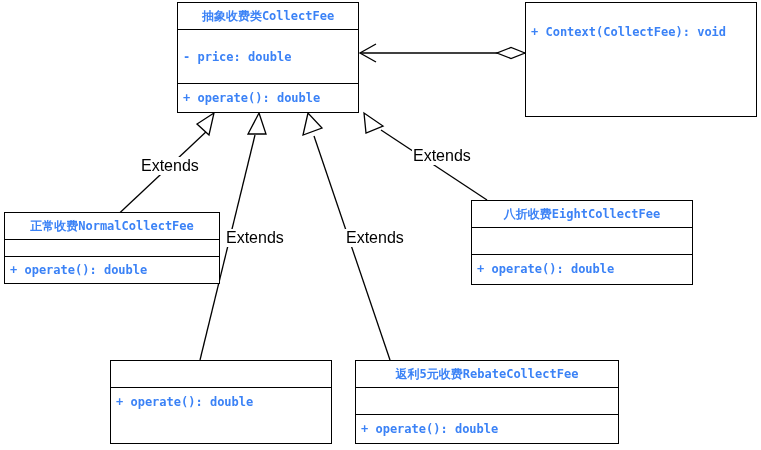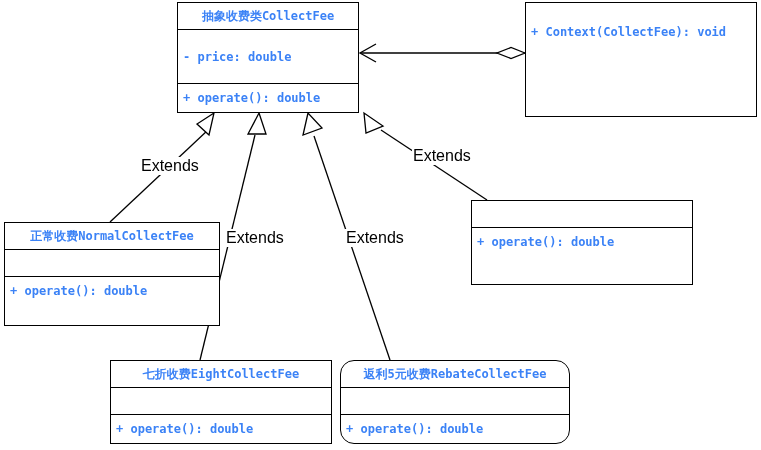--- a/index.html
+++ b/index.html
@@ -78,24 +78,24 @@
     color: #000000;
     background: #ffffff;
     line-height: 1;
     padding: 1px 1px;
     white-space: nowrap;
     z-index: 3;
   }
   
   #cls-collectfee { left: 177px; top: 2px;   width: 182px; height: 111px; }
   #cls-context    { left: 525px; top: 2px;   width: 232px; height: 115px; }
-  #cls-normal     { left: 4px;   top: 222px; width: 216px; height: 104px;  }
+  #cls-normal     { left: 4px;   top: 212px; width: 216px; height: 72px;  }
   #cls-eight      { left: 471px; top: 200px; width: 222px; height: 85px;  }
   #cls-seven      { left: 110px; top: 360px; width: 222px; height: 84px;  }
-  #cls-rebate     { left: 340px; top: 360px; width: 230px; height: 84px; border-radius: 14px;  }
+  #cls-rebate     { left: 355px; top: 360px; width: 264px; height: 84px;  }
 
   #cls-collectfee .cls-attrs { height: 54px; }
   #cls-collectfee .cls-ops   { height: 28px; }
   #cls-context   .cls-attrs  { height: 30px; }
   #cls-context   .cls-ops    { height: 58px; }
   #cls-normal    .cls-attrs,
   #cls-eight     .cls-attrs,
   #cls-seven     .cls-attrs,
   #cls-rebate    .cls-attrs  { height: 27px; }
   #cls-normal    .cls-ops,
@@ -162,28 +162,28 @@
 
   <div class="uml-class" id="cls-normal">
     <div class="cls-title mono">正常收费NormalCollectFee</div>
     <div class="cls-attrs"></div>
     <div class="cls-ops">
       <div class="member mono">+ operate(): double</div>
     </div>
   </div>
 
   <div class="uml-class" id="cls-eight">
+    <div class="cls-title mono">八折收费EightCollectFee</div>
     <div class="cls-attrs"></div>
     <div class="cls-ops">
       <div class="member mono">+ operate(): double</div>
     </div>
   </div>
 
   <div class="uml-class" id="cls-seven">
-    <div class="cls-title mono">七折收费EightCollectFee</div>
     <div class="cls-attrs"></div>
     <div class="cls-ops">
       <div class="member mono">+ operate(): double</div>
     </div>
   </div>
 
   <div class="uml-class" id="cls-rebate">
     <div class="cls-title mono">返利5元收费RebateCollectFee</div>
     <div class="cls-attrs"></div>
     <div class="cls-ops">

